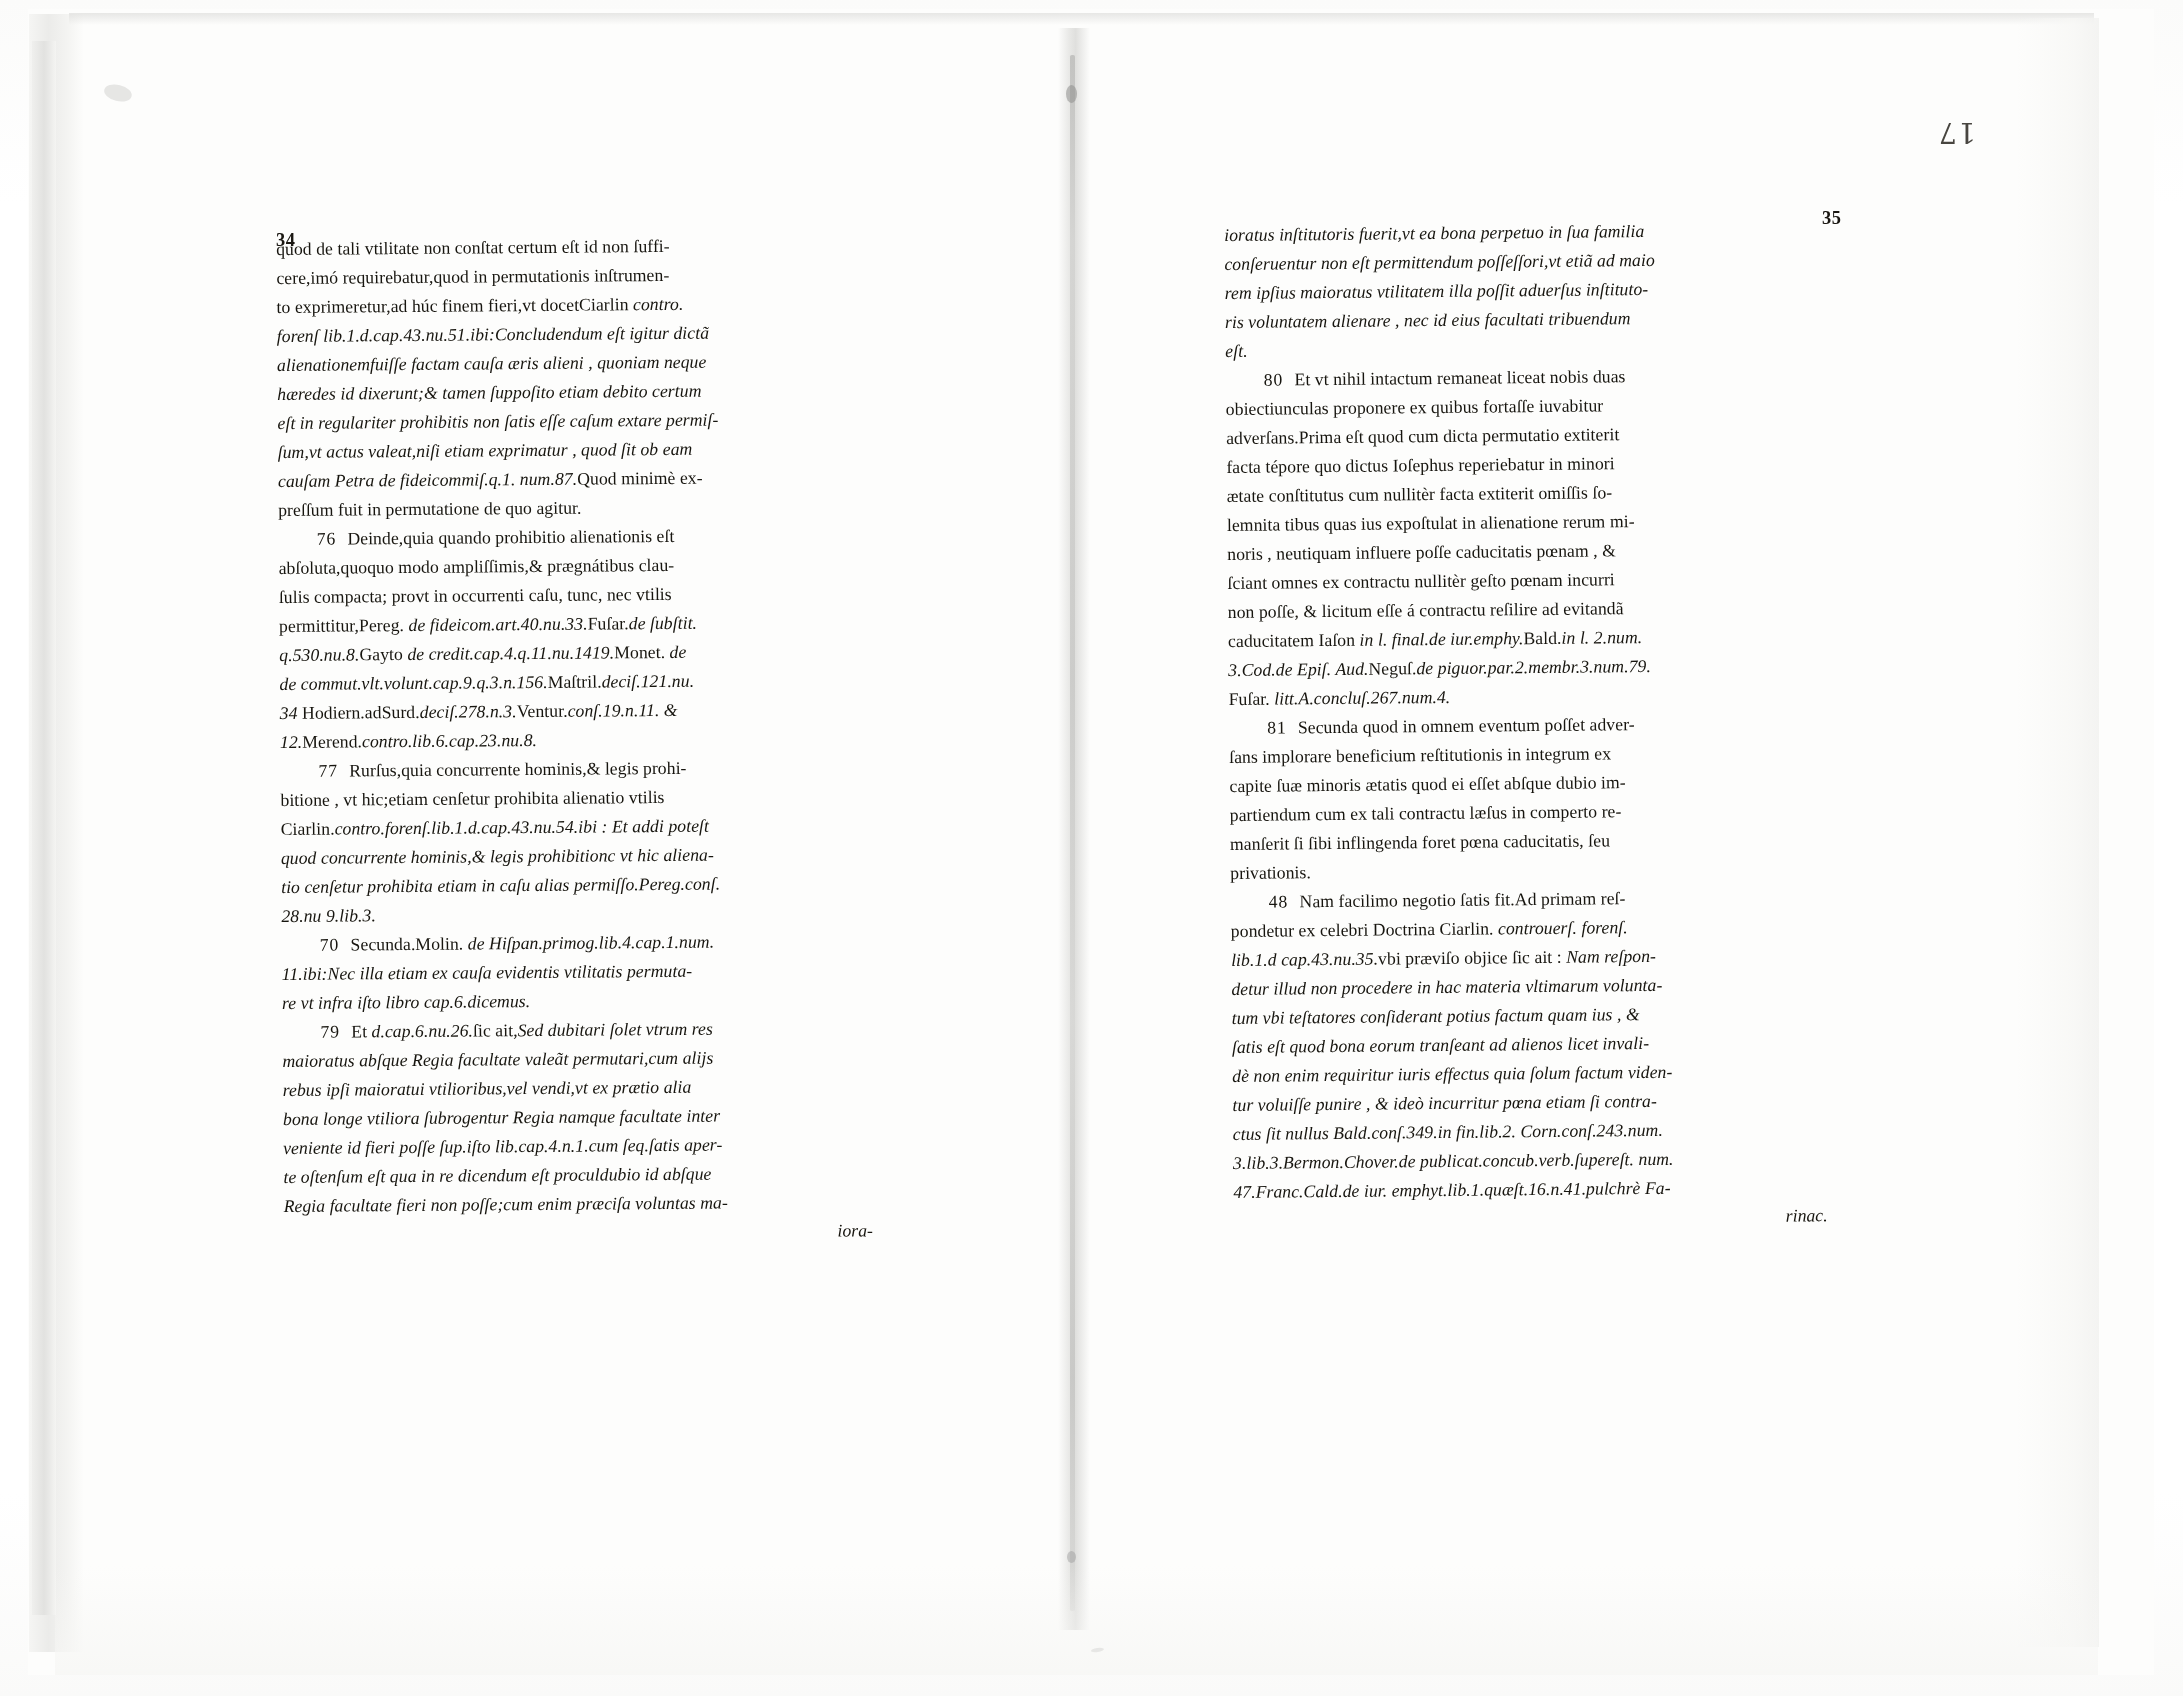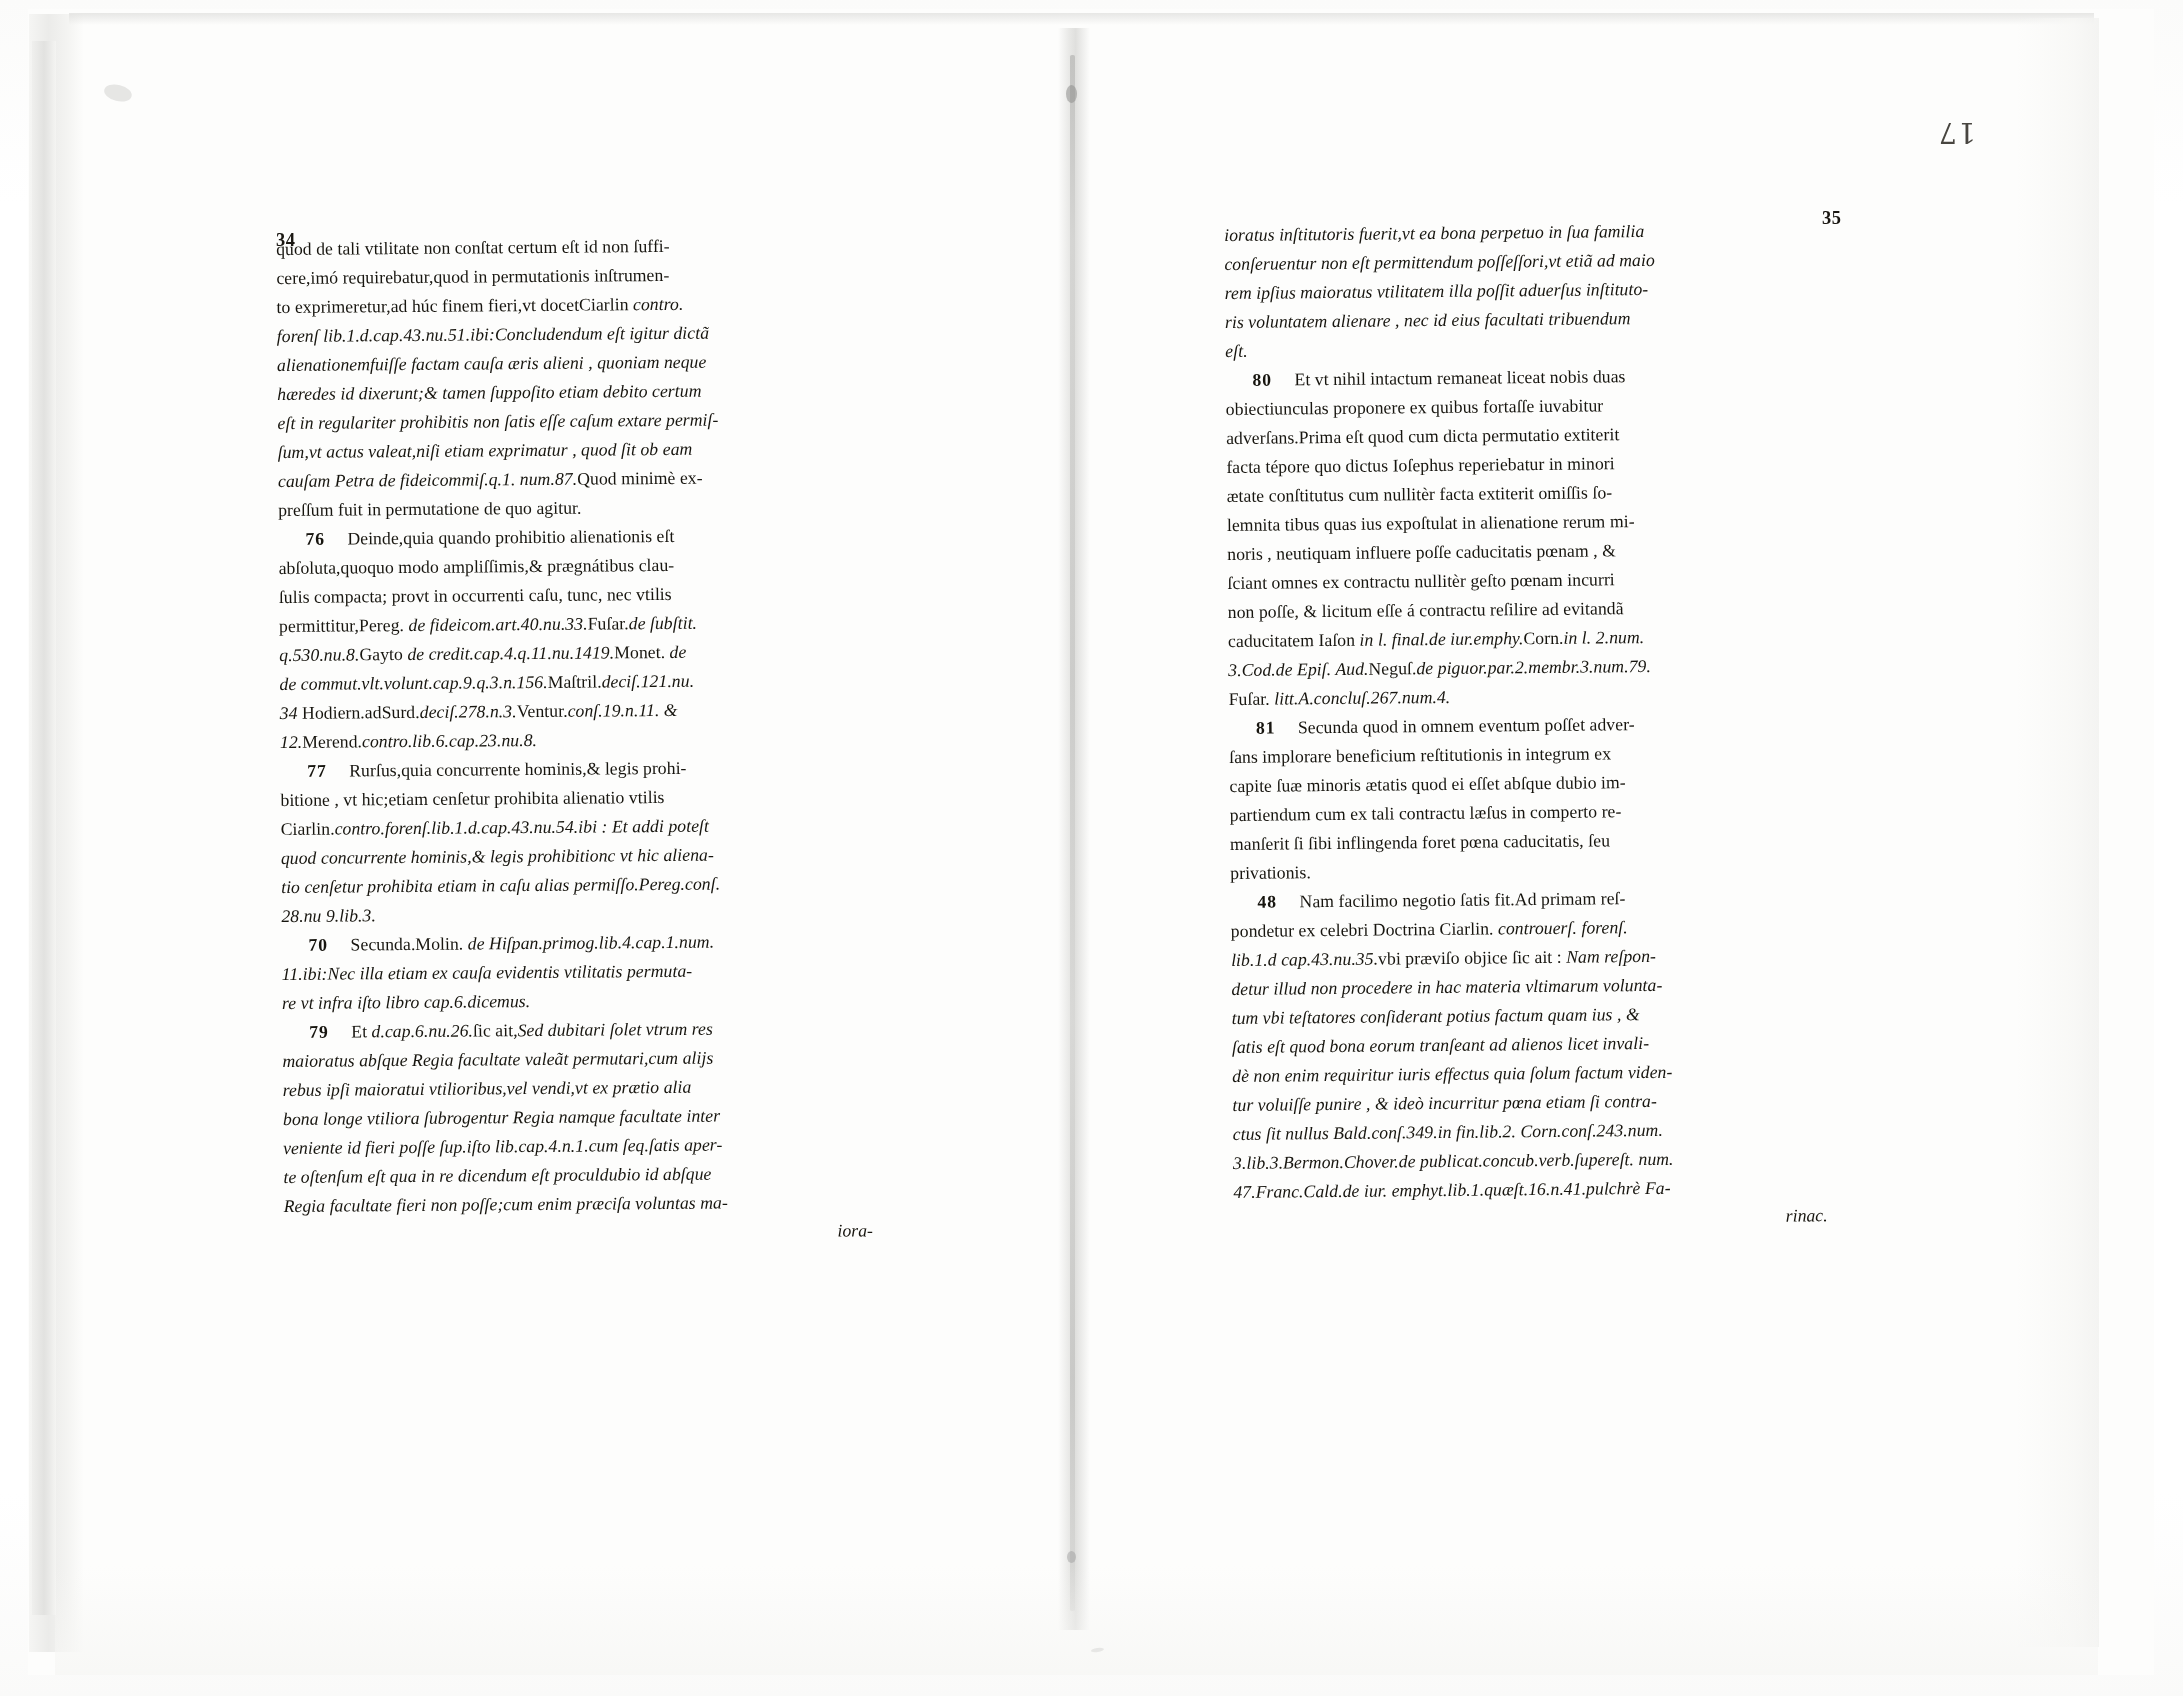--- a/index.html
+++ b/index.html
@@ -159,22 +159,23 @@
   .it { font-style: italic; }
   .ro { font-style: normal; }
 
   
   .pnum {
     display: inline-block;
     width: 69px;
     padding-left: 27px;
     box-sizing: border-box;
     font-style: normal;
-    font-weight: 700;
+    font-weight: 400;
     letter-spacing: 0.9px;
+    text-align: center;
   }
   .catchword {
     display: block;
     text-align: right;
     padding-right: 55px;
     font-style: italic;
     font-size: 17.7px;
     line-height: 29px;
   }
 
@@ -253,21 +254,21 @@
       <div class="ln"><span class="it">eſt.</span></div>
       <div class="ln"><span class="pnum">80</span><span class="ro">Et vt nihil intactum remaneat liceat nobis duas</span></div>
       <div class="ln"><span class="ro">obiectiunculas proponere ex quibus fortaſſe iuvabitur</span></div>
       <div class="ln"><span class="ro">adverſans.Prima eſt quod cum dicta permutatio extiterit</span></div>
       <div class="ln"><span class="ro">facta tépore quo dictus Ioſephus reperiebatur in minori</span></div>
       <div class="ln"><span class="ro">ætate conſtitutus cum nullitèr facta extiterit omiſſis ſo-</span></div>
       <div class="ln"><span class="ro">lemnita tibus quas ius expoſtulat in alienatione rerum mi-</span></div>
       <div class="ln"><span class="ro">noris , neutiquam influere poſſe caducitatis pœnam , &amp;</span></div>
       <div class="ln"><span class="ro">ſciant omnes ex contractu nullitèr geſto pœnam incurri</span></div>
       <div class="ln"><span class="ro">non poſſe, &amp; licitum eſſe á contractu reſilire ad evitandã</span></div>
-      <div class="ln"><span class="ro">caducitatem Iaſon </span><span class="it">in l. final.de iur.emphy.</span><span class="ro">Corn.</span><span class="it">in l. 2.num.</span></div>
+      <div class="ln"><span class="ro">caducitatem Iaſon </span><span class="it">in l. final.de iur.emphy.</span><span class="ro">Bald.</span><span class="it">in l. 2.num.</span></div>
       <div class="ln"><span class="it">3.Cod.de Epiſ. Aud.</span><span class="ro">Neguſ.</span><span class="it">de piguor.par.2.membr.3.num.79.</span></div>
       <div class="ln"><span class="ro">Fuſar. </span><span class="it">litt.A.concluſ.267.num.4.</span></div>
       <div class="ln"><span class="pnum">81</span><span class="ro">Secunda quod in omnem eventum poſſet adver-</span></div>
       <div class="ln"><span class="ro">ſans implorare beneficium reſtitutionis in integrum ex</span></div>
       <div class="ln"><span class="ro">capite ſuæ minoris ætatis quod ei eſſet abſque dubio im-</span></div>
       <div class="ln"><span class="ro">partiendum cum ex tali contractu læſus in comperto re-</span></div>
       <div class="ln"><span class="ro">manſerit ſi ſibi inflingenda foret pœna caducitatis, ſeu</span></div>
       <div class="ln"><span class="ro">privationis.</span></div>
       <div class="ln"><span class="pnum">48</span><span class="ro">Nam facilimo negotio ſatis fit.Ad primam reſ-</span></div>
       <div class="ln"><span class="ro">pondetur ex celebri Doctrina Ciarlin. </span><span class="it">controuerſ. forenſ.</span></div>

